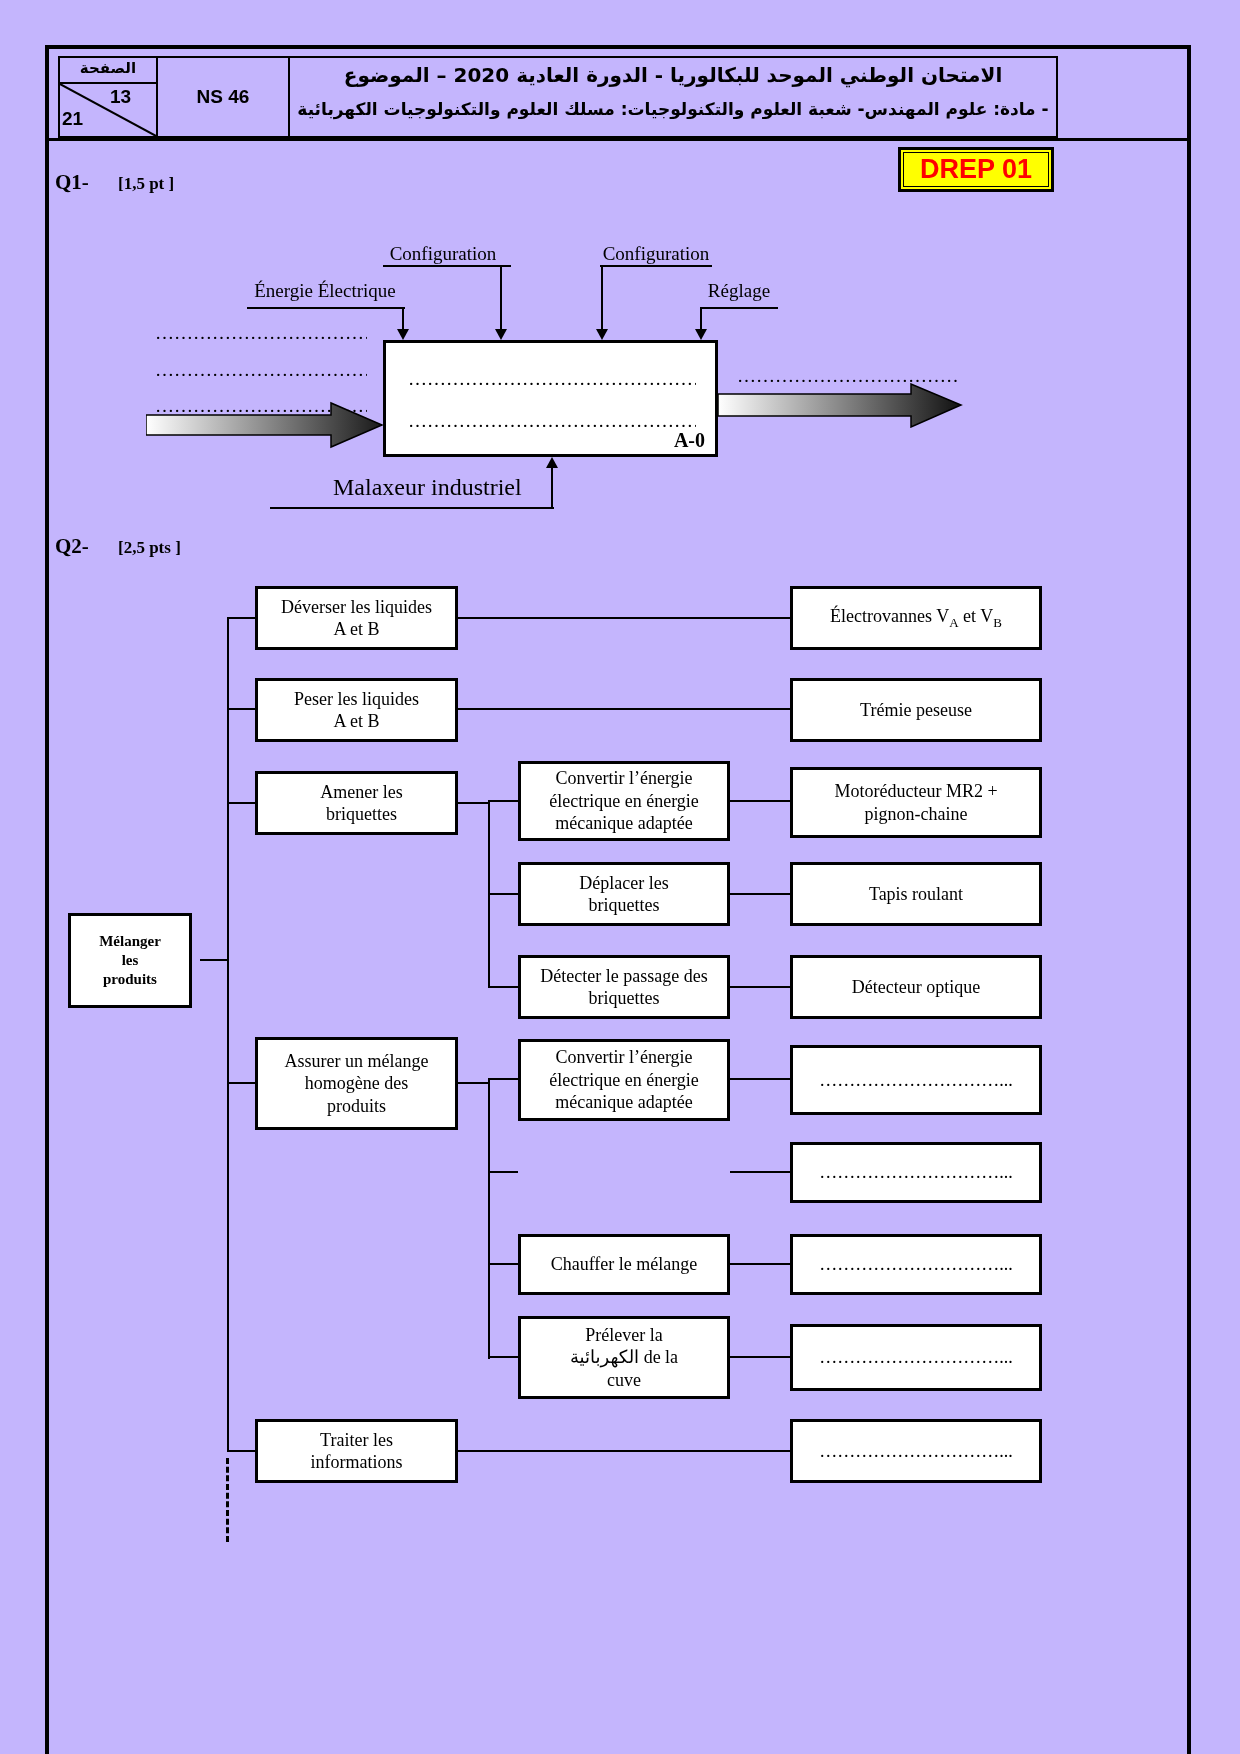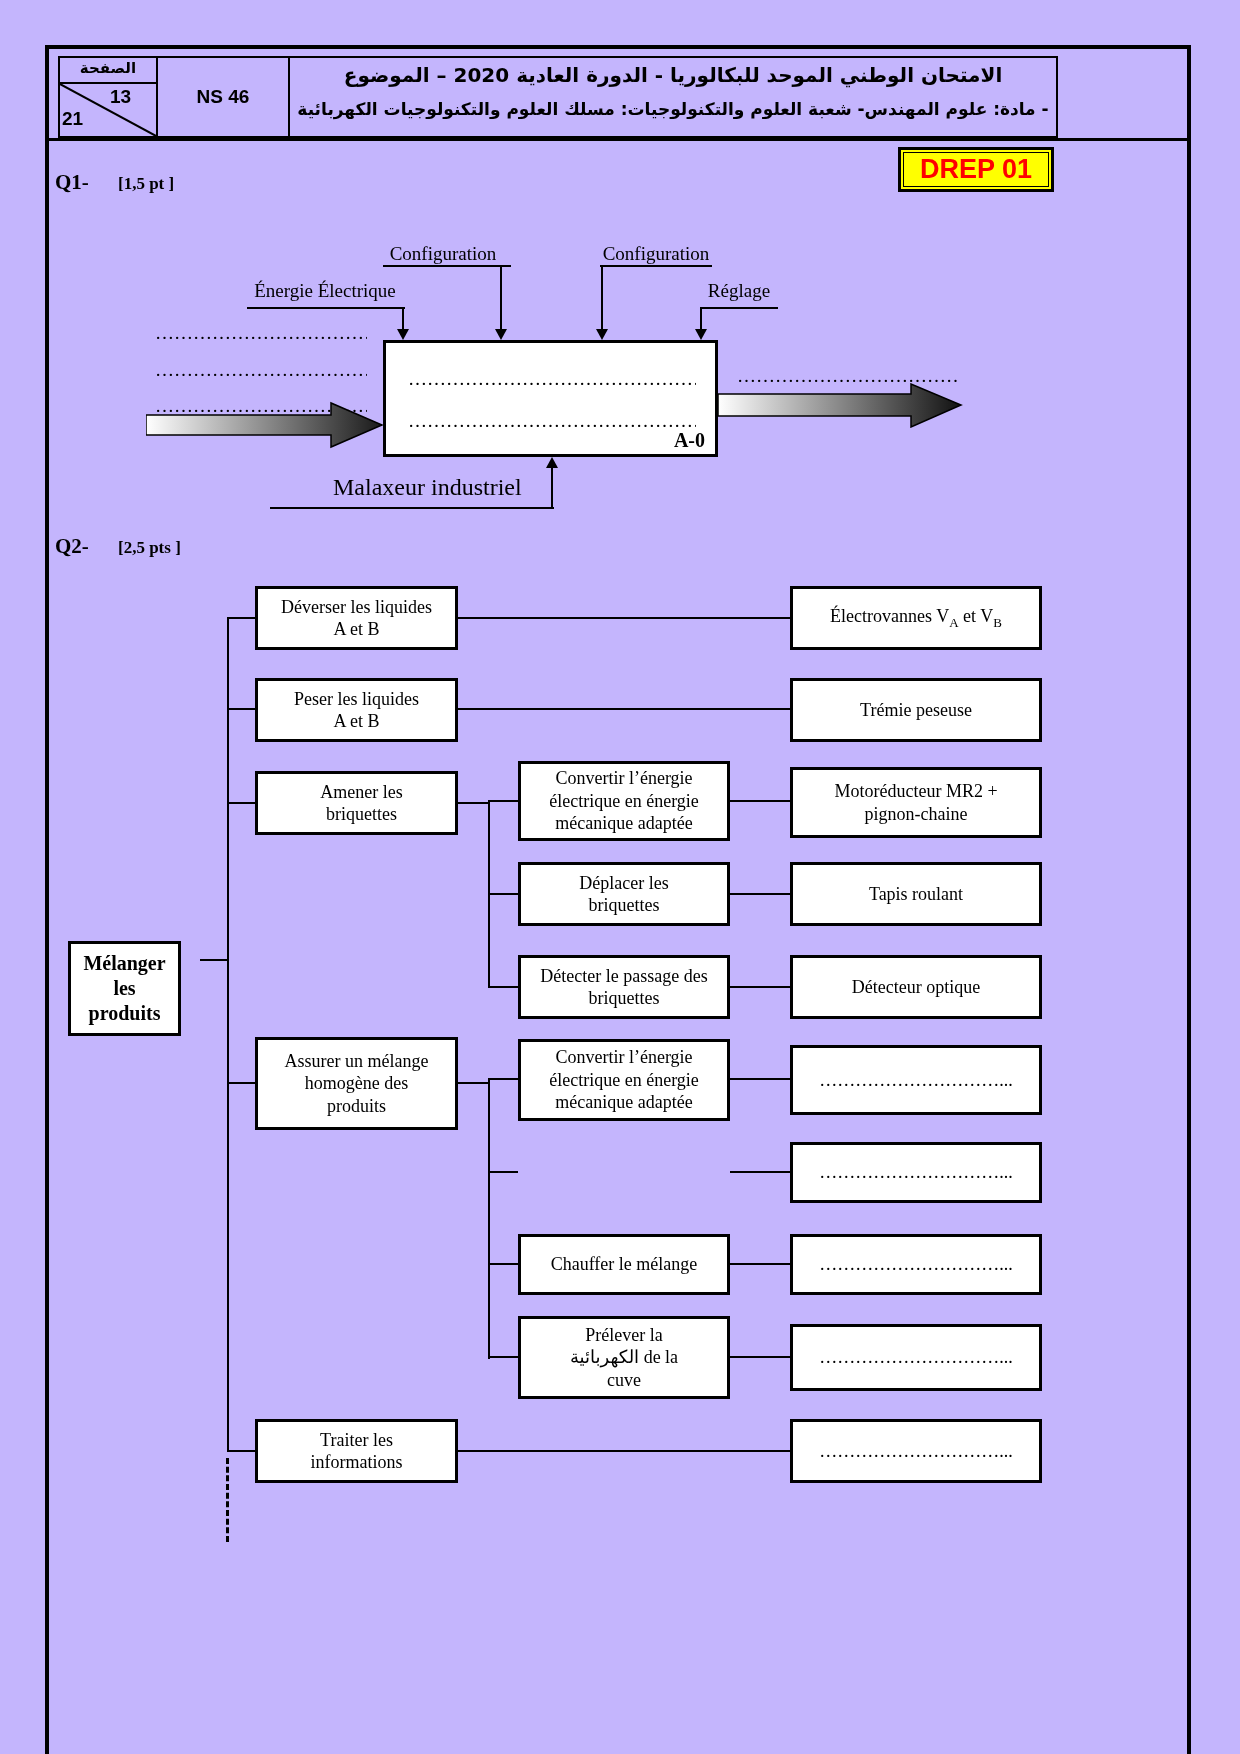--- a/index.html
+++ b/index.html
@@ -109,21 +109,21 @@
   </svg>
 
   <div style="position:absolute;left:333px;top:474px;font:24px 'Liberation Serif',serif;">Malaxeur industriel</div>
   <div class="hl" style="left:270px;top:507px;width:284px;"></div>
   <div class="vl" style="left:551px;top:468px;height:41px;"></div>
   <div class="ah-up" style="left:546px;top:457px;"></div>
 
   <div class="qlabel" style="left:55px;top:534px;">Q2-</div>
   <div class="qpts" style="left:118px;top:538px;">[2,5 pts ]</div>
 
-  <div class="box" style="left:68px;top:913px;width:113px;height:95px;font-weight:bold;font-size:20px;margin-top:28px;">Mélanger
+  <div class="box" style="left:68px;top:913px;width:124px;height:95px;font-weight:bold;font-size:15px;">Mélanger
 les
 produits</div>
 
   <div class="hl" style="left:200px;top:959px;width:28px;"></div>
   <div class="vl" style="left:227px;top:617px;height:835px;"></div>
   <div class="hl" style="left:229px;top:617px;width:26px;"></div>
   <div class="hl" style="left:229px;top:708px;width:26px;"></div>
   <div class="hl" style="left:229px;top:802px;width:26px;"></div>
   <div class="hl" style="left:229px;top:1082px;width:26px;"></div>
   <div class="hl" style="left:229px;top:1450px;width:26px;"></div>

